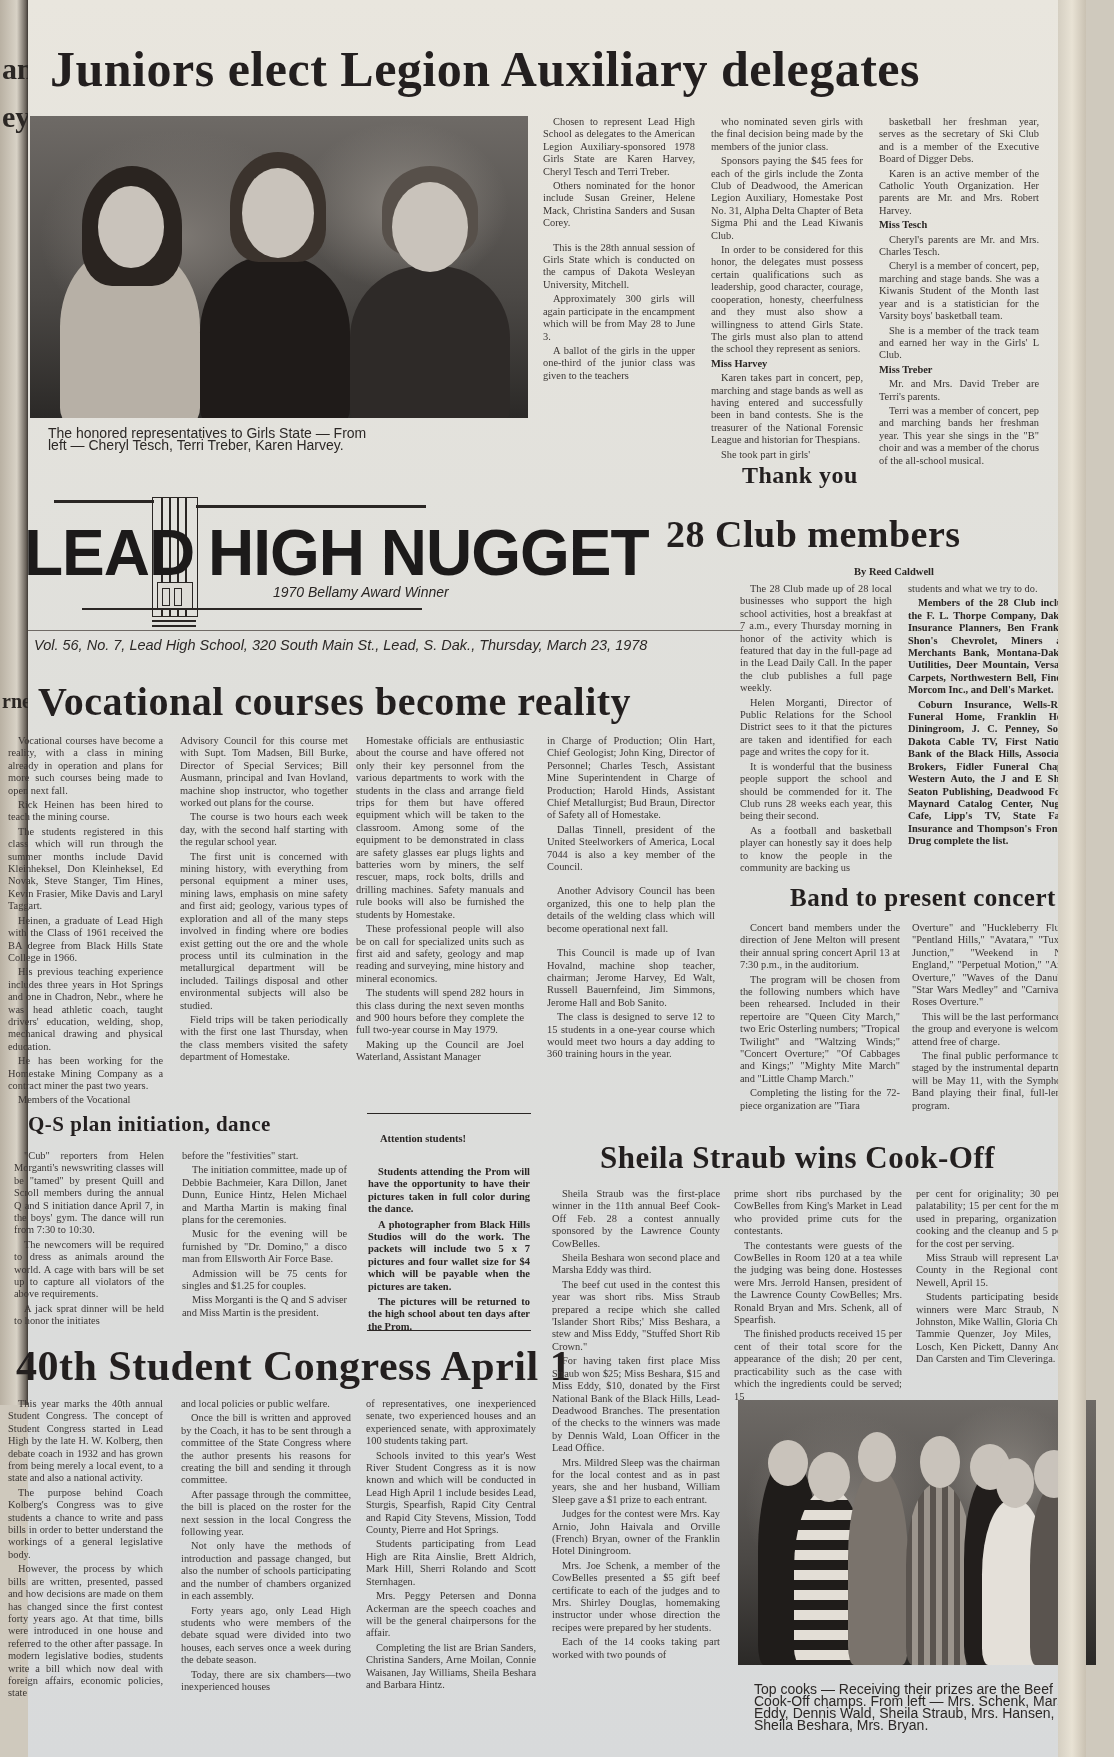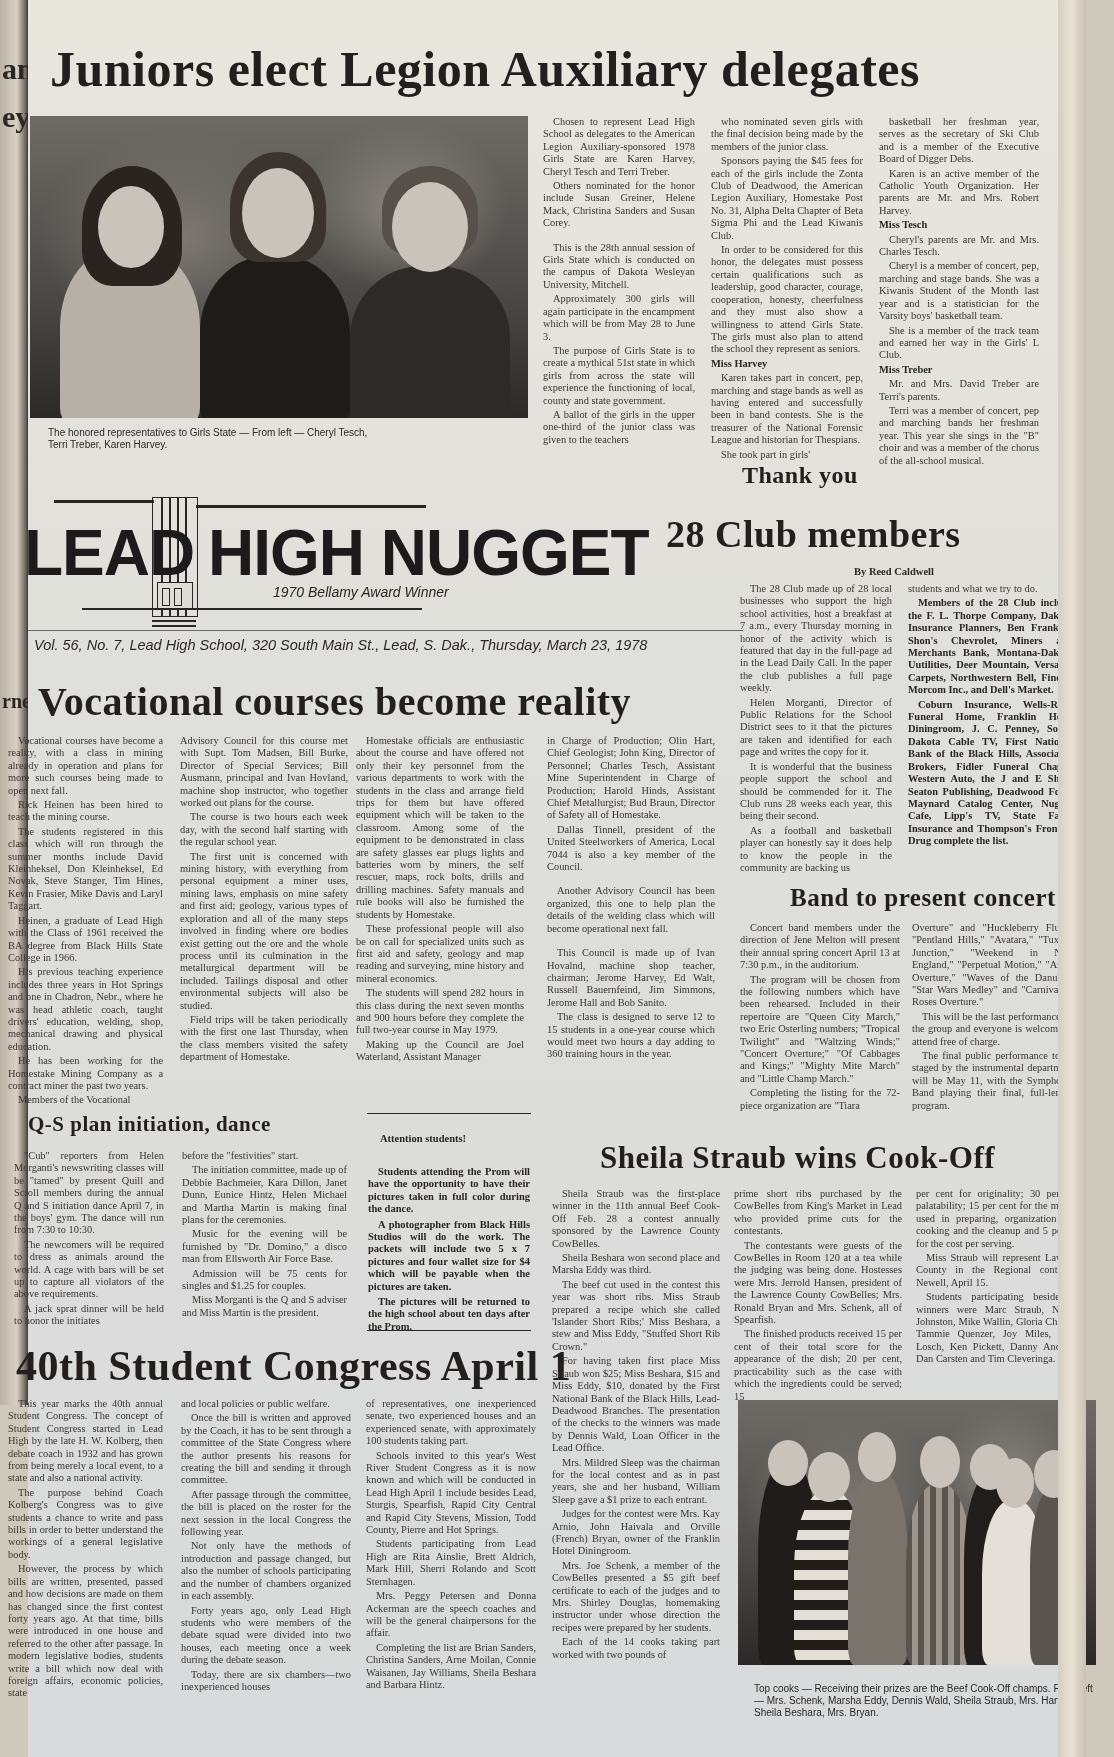--- a/index.html
+++ b/index.html
@@ -24,21 +24,21 @@
   .col .gap { height: 10px; }
 
   .photo { position: absolute; background: #3a3735; overflow: hidden; }
   .photo .bg { position: absolute; inset: 0; background:
       radial-gradient(ellipse 40% 50% at 30% 40%, #7d7873 0%, transparent 70%),
       radial-gradient(ellipse 30% 40% at 75% 30%, #8a857f 0%, transparent 70%),
       linear-gradient(180deg, #6e6a66 0%, #4b4845 60%, #2b2927 100%); }
   .person { position: absolute; border-radius: 45% 45% 10% 10%; }
   .head { position: absolute; border-radius: 50%; background: #c9c3bb; }
   .hair { position: absolute; border-radius: 50% 50% 30% 30%; background: #2a2420; }
-  .caption { position: absolute; font-family: "Liberation Sans", sans-serif; font-size: 10px; line-height: 12px; color: #2c2826; }
+  .caption { position: absolute; font-family: "Liberation Sans", sans-serif; font-size: 14px; line-height: 12px; color: #2c2826; }
 
   .masthead-logo { position: absolute; font-family: "Liberation Sans", sans-serif; font-weight: bold; color: #1c1a1a; letter-spacing: -1px; }
   .rule { position: absolute; background: #2a2624; }
   .tower { position: absolute; border: 1.5px solid #2a2624; background: transparent; }
   .tower .stripe { position: absolute; top: 0; bottom: 0; width: 1.5px; background: #2a2624; }
   .dateline { position: absolute; font-family: "Liberation Sans", sans-serif; font-style: italic; font-size: 14.5px; color: #2c2826; white-space: nowrap; }
   .byline { position: absolute; font-weight: bold; font-size: 10.5px; }
   .boxnote { position: absolute; font-size: 10.5px; line-height: 12.4px; font-weight: bold; color: #2a2624; text-align: justify; }
   .boxnote p { text-indent: 10px; margin-bottom: 3px; }
 </style>
@@ -69,21 +69,20 @@
     <div class="head" style="left:362px;top:66px;width:76px;height:90px;"></div>
   </div>
   <div class="caption" style="left:20px;top:427px;width:340px;">The honored representatives to Girls State — From left — Cheryl Tesch, Terri Treber, Karen Harvey.</div>
 
   <div class="col" style="left:515px;top:116px;width:152px;">
     <p>Chosen to represent Lead High School as delegates to the American Legion Auxiliary-sponsored 1978 Girls State are Karen Harvey, Cheryl Tesch and Terri Treber.</p>
     <p>Others nominated for the honor include Susan Greiner, Helene Mack, Christina Sanders and Susan Corey.</p>
     <div class="gap"></div>
     <p>This is the 28th annual session of Girls State which is conducted on the campus of Dakota Wesleyan University, Mitchell.</p>
     <p>Approximately 300 girls will again participate in the encampment which will be from May 28 to June 3.</p>
-    <p>The purpose of Girls State is to create a mythical 51st state in which girls from across the state will experience the functioning of local, county and state government.</p>
     <p>A ballot of the girls in the upper one-third of the junior class was given to the teachers</p>
   </div>
   <div class="col" style="left:683px;top:116px;width:152px;">
     <p>who nominated seven girls with the final decision being made by the members of the junior class.</p>
     <p>Sponsors paying the $45 fees for each of the girls include the Zonta Club of Deadwood, the American Legion Auxiliary, Homestake Post No. 31, Alpha Delta Chapter of Beta Sigma Phi and the Lead Kiwanis Club.</p>
     <p>In order to be considered for this honor, the delegates must possess certain qualifications such as leadership, good character, courage, cooperation, honesty, cheerfulness and they must also show a willingness to attend Girls State. The girls must also plan to attend the school they represent as seniors.</p>
     <p class="sub">Miss Harvey</p>
     <p>Karen takes part in concert, pep, marching and stage bands as well as having entered and successfully been in band contests. She is the treasurer of the National Forensic League and historian for Thespians.</p>
     <p>She took part in girls'</p>
   </div>
@@ -209,21 +208,21 @@
   <div class="col" style="left:-20px;top:1398px;width:155px;">
     <p>This year marks the 40th annual Student Congress. The concept of Student Congress started in Lead High by the late H. W. Kolberg, then debate coach in 1932 and has grown from being merely a local event, to a state and also a national activity.</p>
     <p>The purpose behind Coach Kolberg's Congress was to give students a chance to write and pass bills in order to better understand the workings of a general legislative body.</p>
     <p>However, the process by which bills are written, presented, passed and how decisions are made on them has changed since the first contest forty years ago. At that time, bills were introduced in one house and referred to the other after passage. In modern legislative bodies, students write a bill which now deal with foreign affairs, economic policies, state</p>
   </div>
   <div class="col" style="left:153px;top:1398px;width:170px;">
     <p style="text-indent:0">and local policies or public welfare.</p>
     <p>Once the bill is written and approved by the Coach, it has to be sent through a committee of the State Congress where the author presents his reasons for creating the bill and sending it through committee.</p>
     <p>After passage through the committee, the bill is placed on the roster for the next session in the local Congress the following year.</p>
     <p>Not only have the methods of introduction and passage changed, but also the number of schools participating and the number of chambers organized in each assembly.</p>
-    <p>Forty years ago, only Lead High students who were members of the debate squad were divided into two houses, each meeting once a week during the debate season.</p>
+    <p>Forty years ago, only Lead High students who were members of the debate squad were divided into two houses, each serves once a week during the debate season.</p>
     <p>Today, there are six chambers—two inexperienced houses</p>
   </div>
   <div class="col" style="left:338px;top:1398px;width:170px;">
     <p style="text-indent:0">of representatives, one inexperienced senate, two experienced houses and an experienced senate, with approximately 100 students taking part.</p>
     <p>Schools invited to this year's West River Student Congress as it is now known and which will be conducted in Lead High April 1 include besides Lead, Sturgis, Spearfish, Rapid City Central and Rapid City Stevens, Mission, Todd County, Pierre and Hot Springs.</p>
     <p>Students participating from Lead High are Rita Ainslie, Brett Aldrich, Mark Hill, Sherri Rolando and Scott Sternhagen.</p>
     <p>Mrs. Peggy Petersen and Donna Ackerman are the speech coaches and will be the general chairpersons for the affair.</p>
     <p>Completing the list are Brian Sanders, Christina Sanders, Arne Moilan, Connie Waisanen, Jay Williams, Sheila Beshara and Barbara Hintz.</p>
   </div>
 

